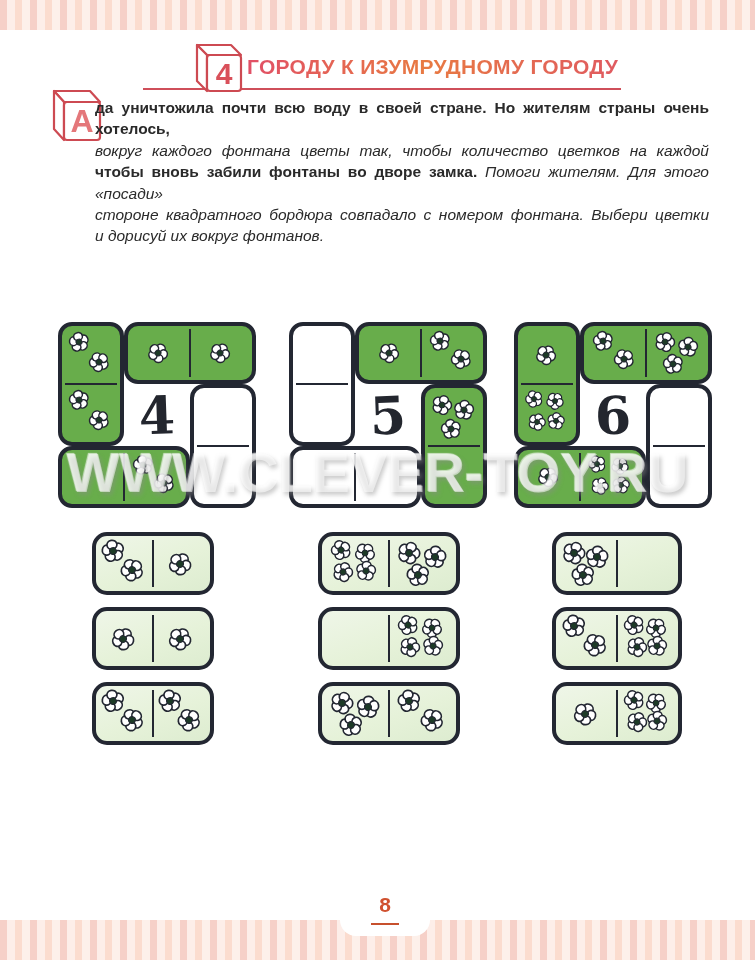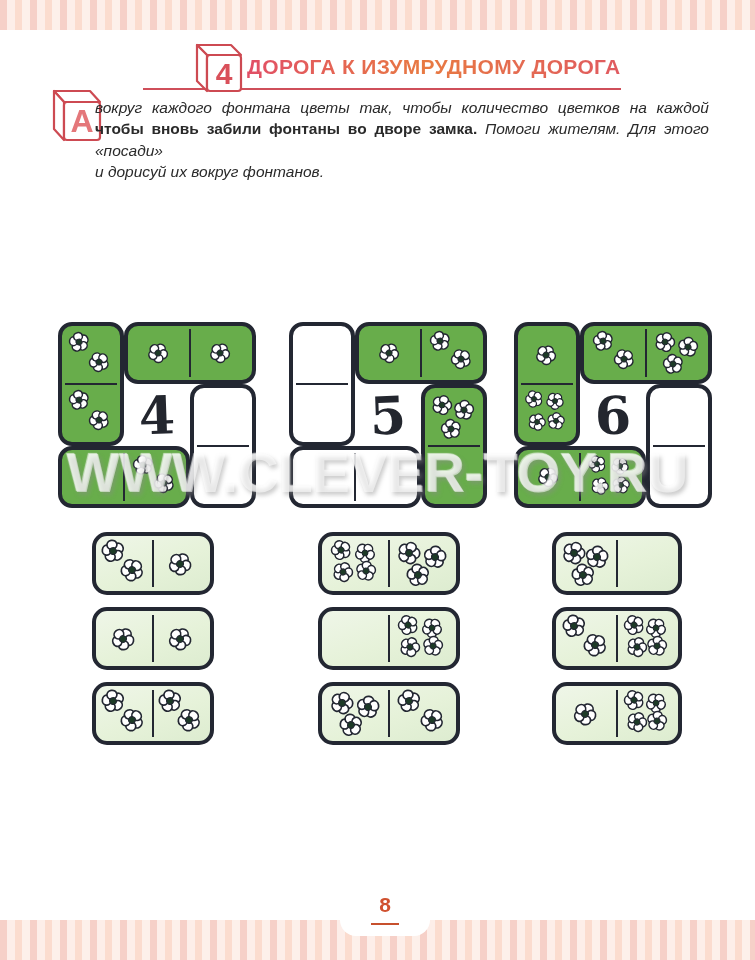--- a/index.html
+++ b/index.html
@@ -82,36 +82,38 @@
   <div id="title-cube">
     <svg width="54" height="52" viewBox="0 0 54 52">
       <g fill="#ffffff" stroke="#cd4a52" stroke-width="2.2" stroke-linejoin="round">
         <polygon points="17,13 51,13 41,3 7,3"></polygon>
         <polygon points="17,13 7,3 7,39 17,49"></polygon>
         <rect x="17" y="13" width="34" height="36" rx="3"></rect>
       </g>
       <text x="34" y="42" text-anchor="middle" class="cube-num" font-size="30">4</text>
     </svg>
   </div>
-  <div id="page-title">ДОРОГА К ИЗУМРУДНОМУ ДОРОГА</div>
+  <div id="page-title">ГОРОДУ К ИЗУМРУДНОМУ ГОРОДУ</div>
 
   <div id="section-cube">
     <svg width="58" height="56" viewBox="0 0 58 56">
       <g fill="#ffffff" stroke="#cd4a52" stroke-width="2.2" stroke-linejoin="round">
         <polygon points="18,14 54,14 44,3 8,3"></polygon>
         <polygon points="18,14 8,3 8,41 18,52"></polygon>
         <rect x="18" y="14" width="36" height="38" rx="3"></rect>
       </g>
       <text x="36" y="44" text-anchor="middle" font-size="32" font-weight="bold" fill="#e4777a">А</text>
     </svg>
   </div>
 
   <div id="intro">
+    <div class="line"><span>да уничтожила почти всю воду в своей стране. Но жителям страны очень хотелось,</span><span class="it"></span></div>
     <div class="line"><span></span><span class="it">вокруг каждого фонтана цветы так, чтобы количество цветков на каждой</span></div>
     <div class="line"><span>чтобы вновь забили фонтаны во дворе замка. </span><span class="it">Помоги жителям. Для этого «посади»</span></div>
+    <div class="line"><span></span><span class="it">стороне квадратного бордюра совпадало с номером фонтана. Выбери цветки</span></div>
     <div class="line last"><span></span><span class="it">и дорисуй их вокруг фонтанов.</span></div>
   </div>
 
   <div id="puzzles">
       <div class="puzzle" style="left: 58px;">
         <div class="dom filled" style="left: 0px; top: 0px; width: 66px; height: 124px;">
           <div class="divider" style="top: 50%; left: 6%; width: 88%; height: 2px; margin-top: -1px;"></div>
           <div class="cell" style="top: 0%; left: 0px; height: 50%; width: 100%;">
             <div class="flower" style="left: 30%; top: 28%;"><svg width="23" height="23" viewBox="0 0 24 24" style="transform:rotate(62deg)">
                 <g transform="rotate(0 12 12)">

